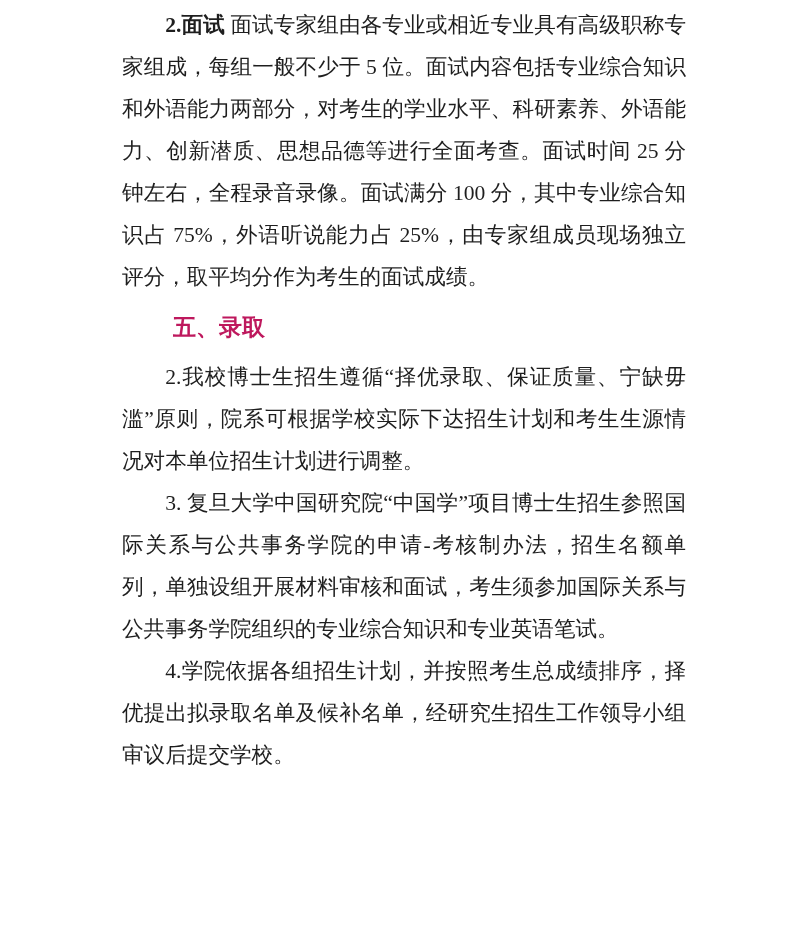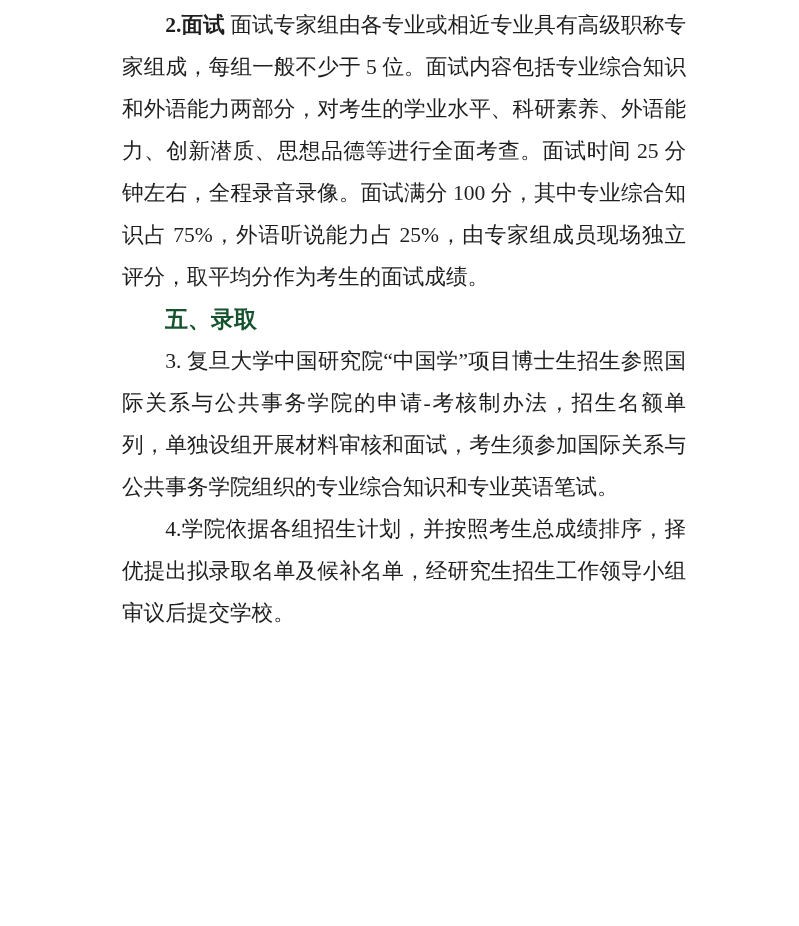--- a/index.html
+++ b/index.html
@@ -25,37 +25,38 @@
     margin: 0;
     font-size: 21.6px;
     line-height: 42px;
     text-align: justify;
     text-indent: 2em;
   }
   .para .lead {
     font-weight: bold;
   }
   .heading {
-    margin: 0;
+    margin: 8px;
     font-size: 23px;
     line-height: 42px;
     font-weight: bold;
     font-family: "Liberation Sans", "DejaVu Sans", sans-serif;
     text-indent: 43px;
-    color: #14532d;
+    color: #be185d;
   }
 </style>
 </head>
 <body>
 
 <div class="page">
 
   <p class="para"><strong class="lead">2.面试</strong><span> 面试专家组由各专业或相近专业具有高级职称专家组成，每组一般不少于 5 位。面试内容包括专业综合知识和外语能力两部分，对考生的学业水平、科研素养、外语能力、创新潜质、思想品德等进行全面考查。面试时间 25 分钟左右，全程录音录像。面试满分 100 分，其中专业综合知识占 75%，外语听说能力占 25%，由专家组成员现场独立评分，取平均分作为考生的面试成绩。</span></p>
 
   <h2 class="heading">五、录取</h2>
 
 
+  <p class="para"><span>2.我校博士生招生遵循“择优录取、保证质量、宁缺毋滥”原则，院系可根据学校实际下达招生计划和考生生源情况对本单位招生计划进行调整。</span></p>
 
   <p class="para"><span>3. 复旦大学中国研究院“中国学”项目博士生招生参照国际关系与公共事务学院的申请-考核制办法，招生名额单列，单独设组开展材料审核和面试，考生须参加国际关系与公共事务学院组织的专业综合知识和专业英语笔试。</span></p>
 
   <p class="para"><span>4.学院依据各组招生计划，并按照考生总成绩排序，择优提出拟录取名单及候补名单，经研究生招生工作领导小组审议后提交学校。</span></p>
 
 </div>
 
 </body></html>

